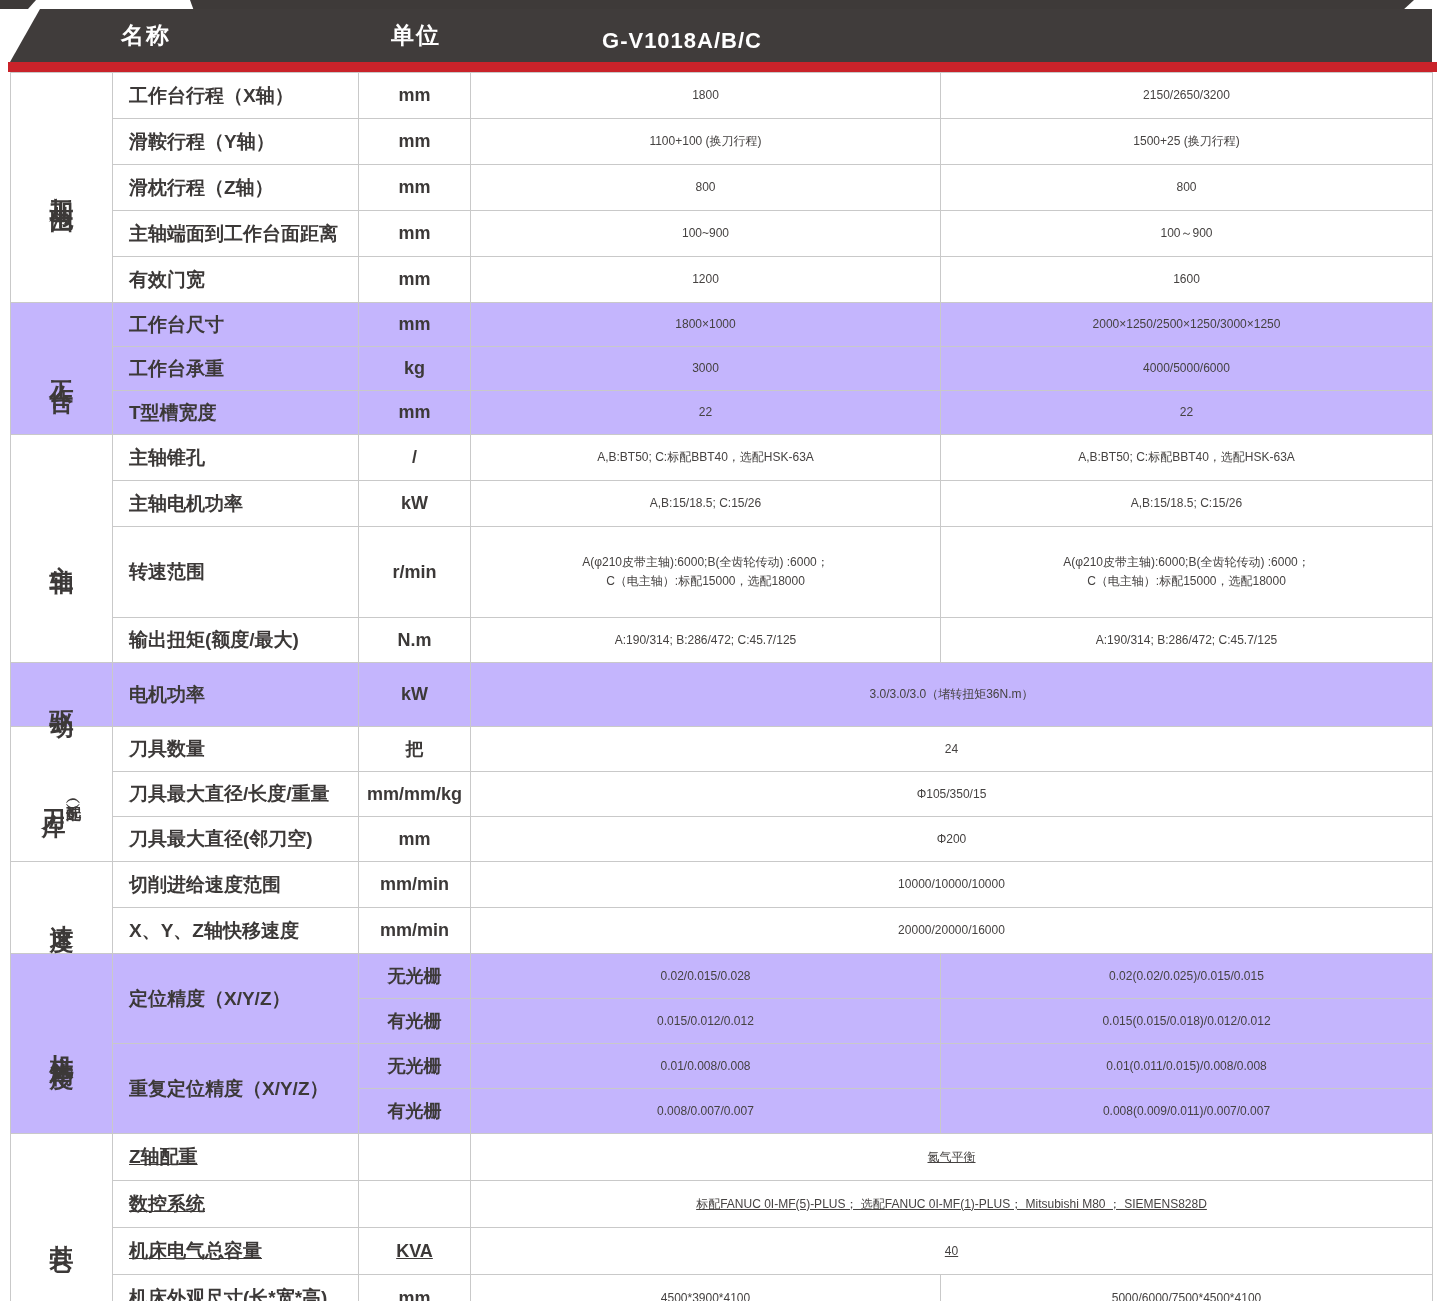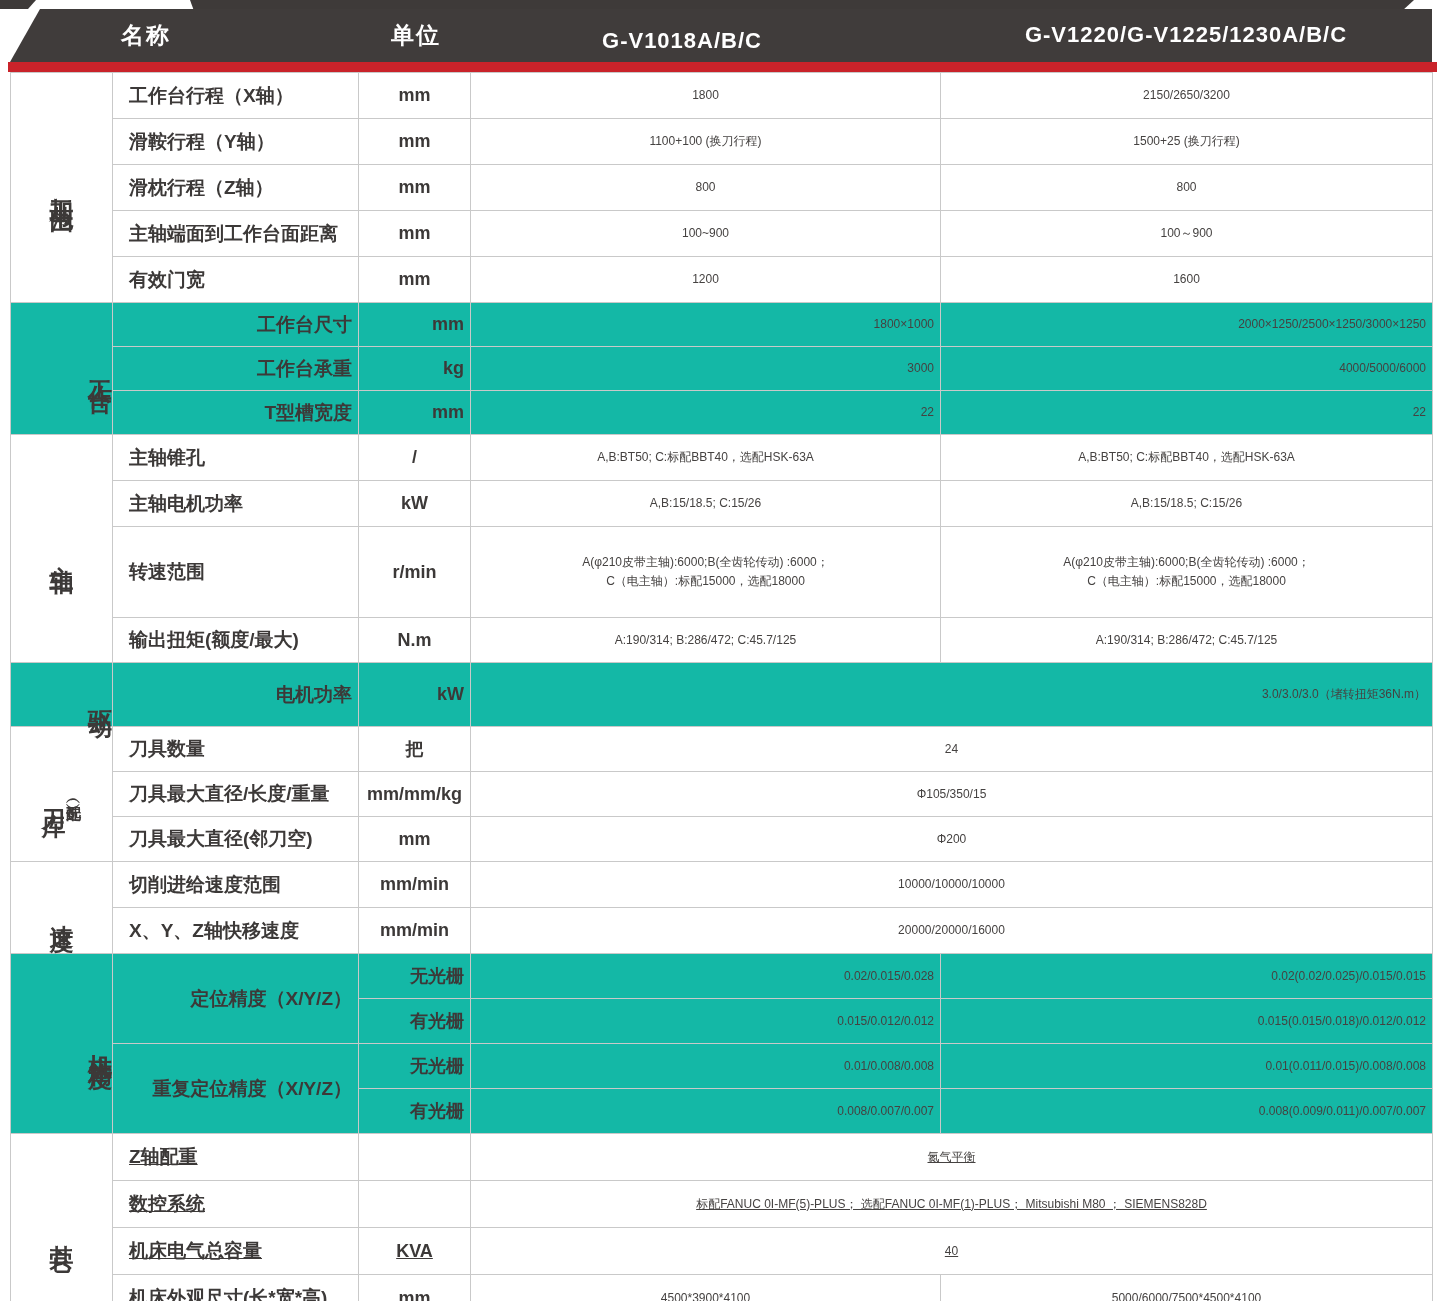--- a/index.html
+++ b/index.html
@@ -20,21 +20,21 @@
   .hlabel{position:absolute;top:35px;transform:translate(-50%,-50%);color:#ffffff;
     font-weight:700;white-space:nowrap;}
   .hlabel.cjk{font-size:23px;letter-spacing:2px;}
   .hlabel.model{font-size:22px;letter-spacing:1px;}
   #h-name{left:146px;} #h-unit{left:416px;} #h-m1{left:682px;margin-top:6px;} #h-m2{left:1186px;}
   
   .tbl-wrap{position:absolute;top:72px;left:10px;}
   table{border-collapse:collapse;table-layout:fixed;width:1422px;}
   td{border:1px solid #c9c9c9;vertical-align:middle;text-align:center;
      padding:2px 6px;color:#454241;background:#ffffff;}
-  tr.g > td{background:#14b8a6;text-align:right;}
+  tr.g > td{background:#c4b5fd;}
   tr.r45>td{height:41px;} tr.r43>td{height:39px;} tr.r44>td{height:40px;}
   tr.r90>td{height:86px;} tr.r63>td{height:59px;} tr.r46>td{height:42px;text-decoration:underline;}
   td.cat{padding:0;}
   .vtext{display:inline-block;writing-mode:vertical-rl;text-orientation:upright;
     font-size:24px;font-weight:700;color:#3c3938;letter-spacing:4px;line-height:1;}
   .cat-wrap{display:flex;align-items:center;justify-content:center;gap:1px;}
   .vnote{display:inline-block;writing-mode:vertical-rl;text-orientation:mixed;
     font-size:15px;font-weight:700;color:#3c3938;letter-spacing:0;line-height:1;}
   td.name{text-align:left;padding-left:16px;font-size:19px;font-weight:600;color:#3c3938;}
   td.unit{font-size:18px;font-weight:600;color:#3c3938;}
@@ -45,21 +45,20 @@
 <body>
 
 <div class="banner">
   <div class="sliver-left"></div>
   <div class="sliver-top"></div>
   <div class="band-main"></div>
   <div class="band-red"></div>
   <span id="h-name" class="hlabel cjk">名称</span>
   <span id="h-unit" class="hlabel cjk">单位</span>
   <span id="h-m1" class="hlabel model">G-V1018A/B/C</span>
-  <span id="h-m2" class="hlabel model">G-V1220/G-V1225/1230A/B/C</span>
 </div>
 
 <div class="tbl-wrap">
 <table>
   <colgroup>
     <col style="width:102px">
         <col style="width:246px">
         <col style="width:112px">
     <col style="width:470px">
         <col style="width:492px">

